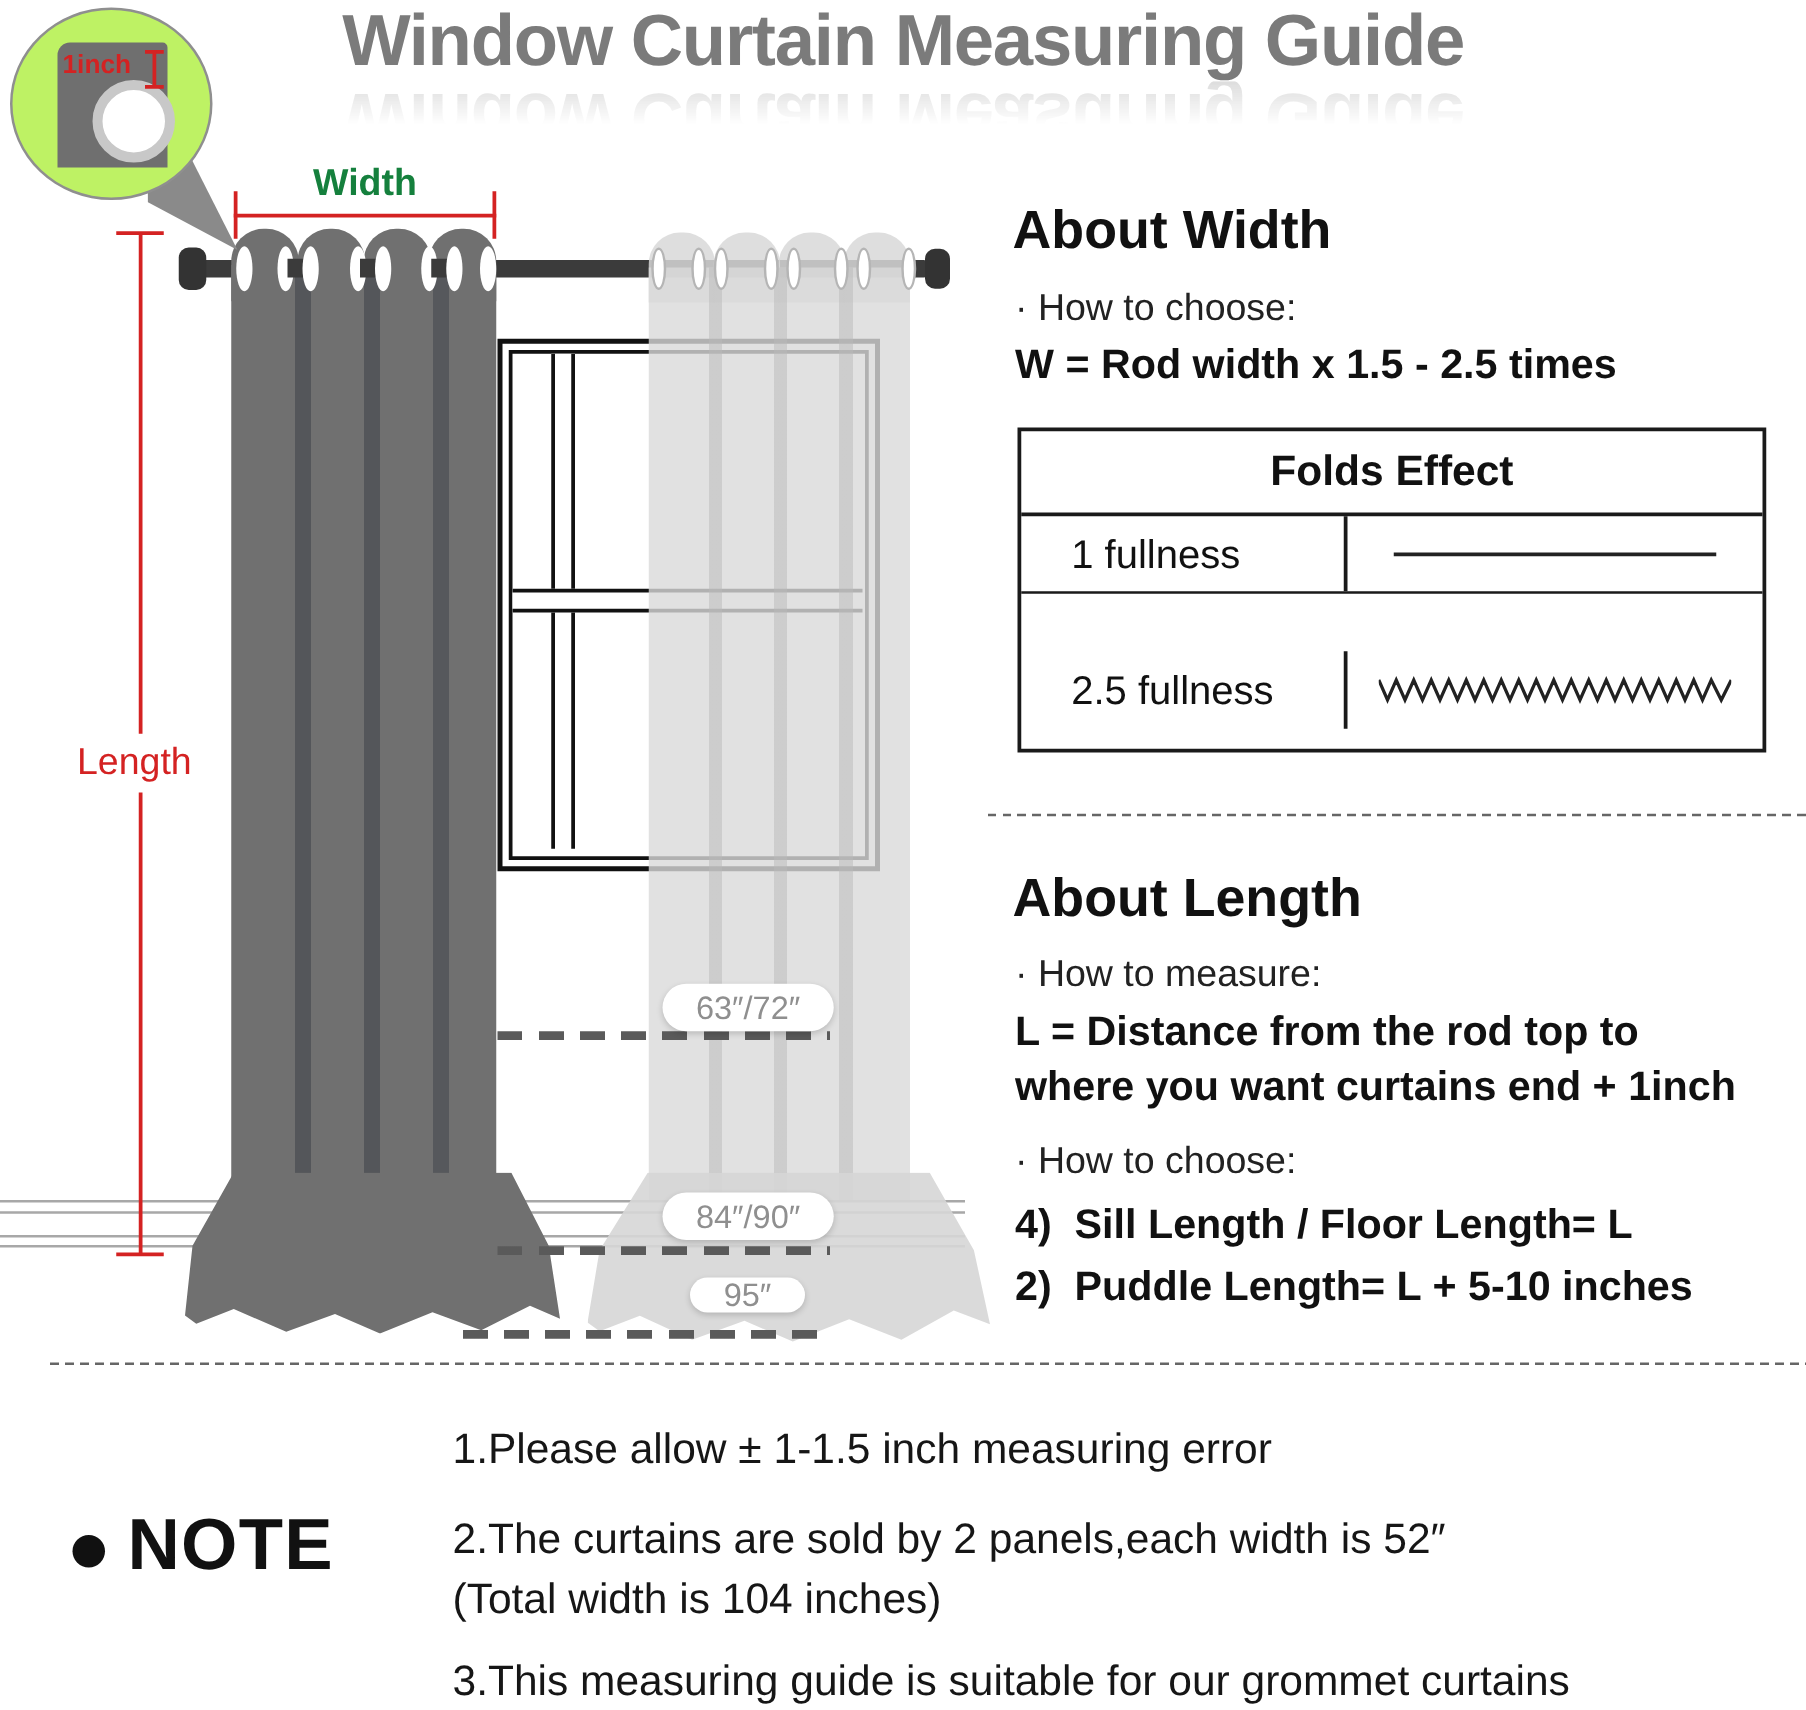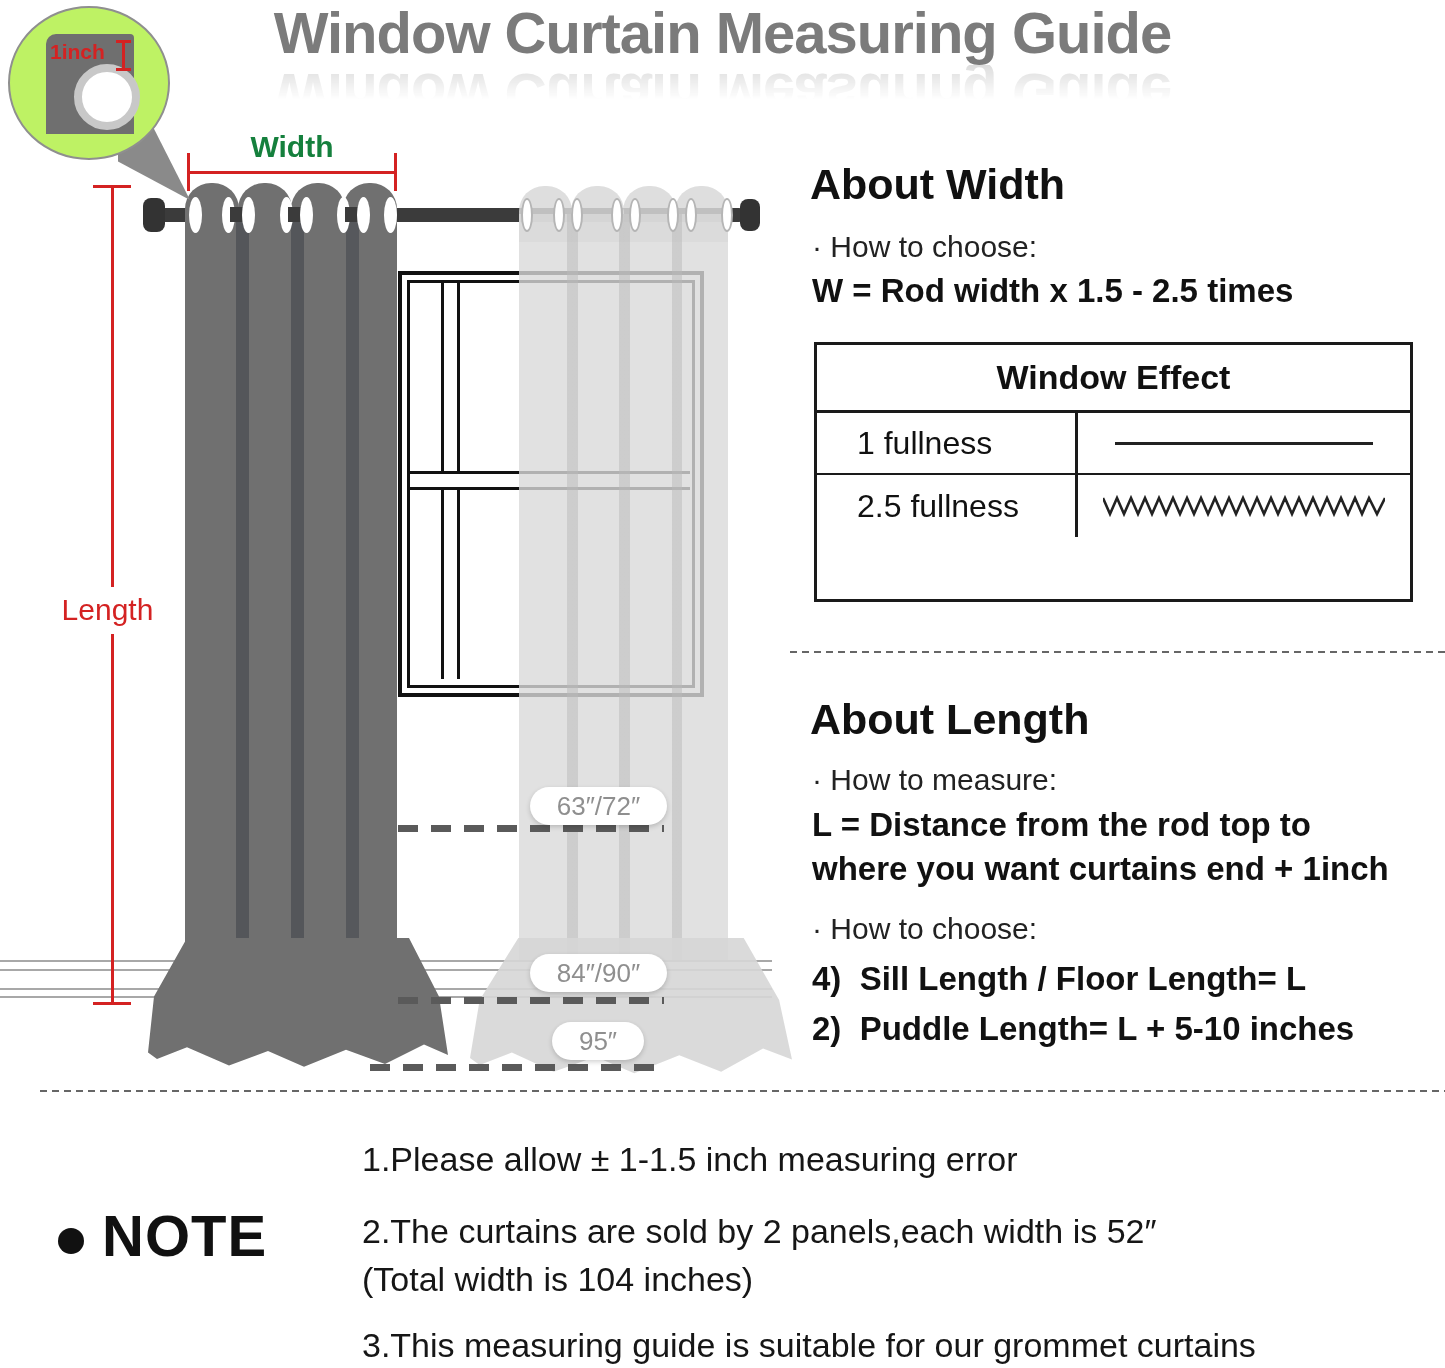--- a/index.html
+++ b/index.html
@@ -75,21 +75,21 @@
   .h2{font-size:43px;font-weight:700;color:#111;z-index:9;}
   .tline{font-size:30px;color:#222;z-index:9;}
   .fline{font-size:33px;font-weight:600;color:#111;z-index:9;}
   .sep-dash{height:2px;z-index:9;
     background-image:repeating-linear-gradient(90deg,#666 0 7px,transparent 7px 12px);}
 
   .ftable{left:814px;top:342px;width:599px;height:260px;border:3px solid #1a1a1a;box-sizing:border-box;z-index:9;background:#fff;}
   .ftable .thead{height:65px;border-bottom:3px solid #1a1a1a;display:flex;align-items:center;justify-content:center;
     font-size:34px;font-weight:600;color:#111;}
   .ftable .trow{height:62px;display:flex;border-bottom:2px solid #1a1a1a;box-sizing:border-box;}
-  .ftable .trow:last-child{border-bottom:none;}
+  .ftable .trow:last-child{border-bottom:none;margin-top:46px;}
   .ftable .tlabel{width:261px;border-right:3px solid #1a1a1a;display:flex;align-items:center;
     padding-left:40px;box-sizing:border-box;font-size:32px;color:#111;}
   .ftable .tval{flex:1;display:flex;align-items:center;justify-content:center;}
   .fold-straight{width:258px;height:3px;background:#222;}
 
   
   .note-bullet{left:58px;top:1228px;width:26px;height:26px;border-radius:50%;background:#111;z-index:9;}
   .note-head{left:102px;top:1202px;font-size:58px;font-weight:700;color:#111;letter-spacing:1px;z-index:9;}
   .note-item{left:362px;font-size:34px;color:#161616;z-index:9;}
 </style>
@@ -168,29 +168,29 @@
   <div class="abs grom-d" style="left:300px;"></div>
   <div class="abs grom-d" style="left:337px;"></div>
   <div class="abs grom-conn" style="left:345px;width:18px;"></div>
   <div class="abs grom-d" style="left:357px;"></div>
   <div class="abs grom-d" style="left:384px;"></div>
 
   <div class="abs pill" style="left:530px;top:787px;width:137px;height:38px;">63″/72″</div>
   <div class="abs dashline" style="left:398px;top:825px;width:266px;"></div>
   <div class="abs pill" style="left:530px;top:954px;width:137px;height:38px;">84″/90″</div>
   <div class="abs dashline" style="left:398px;top:997px;width:266px;"></div>
-  <div class="abs pill" style="left:552px;top:1022px;width:92px;height:38px;">95″</div>
+  <div class="abs pill" style="left:552px;top:1022px;width:92px;height:28px;">95″</div>
   <div class="abs dashline" style="left:370px;top:1064px;width:296px;"></div>
 
   <div class="abs h2" style="left:810px;top:160px;">About Width</div>
   <div class="abs tline" style="left:812px;top:230px;">· How to choose:</div>
   <div class="abs fline" style="left:812px;top:272px;">W = Rod width x 1.5 - 2.5 times</div>
 
   <div class="abs ftable">
-    <div class="thead">Window Effect</div>
+    <div class="thead">Folds Effect</div>
     <div class="trow">
       <div class="tlabel">1 fullness</div>
       <div class="tval">
           <div class="fold-straight"></div>
         </div>
     </div>
     <div class="trow">
       <div class="tlabel">2.5 fullness</div>
       <div class="tval">
         <svg width="282" height="26" viewBox="0 0 282 26">

